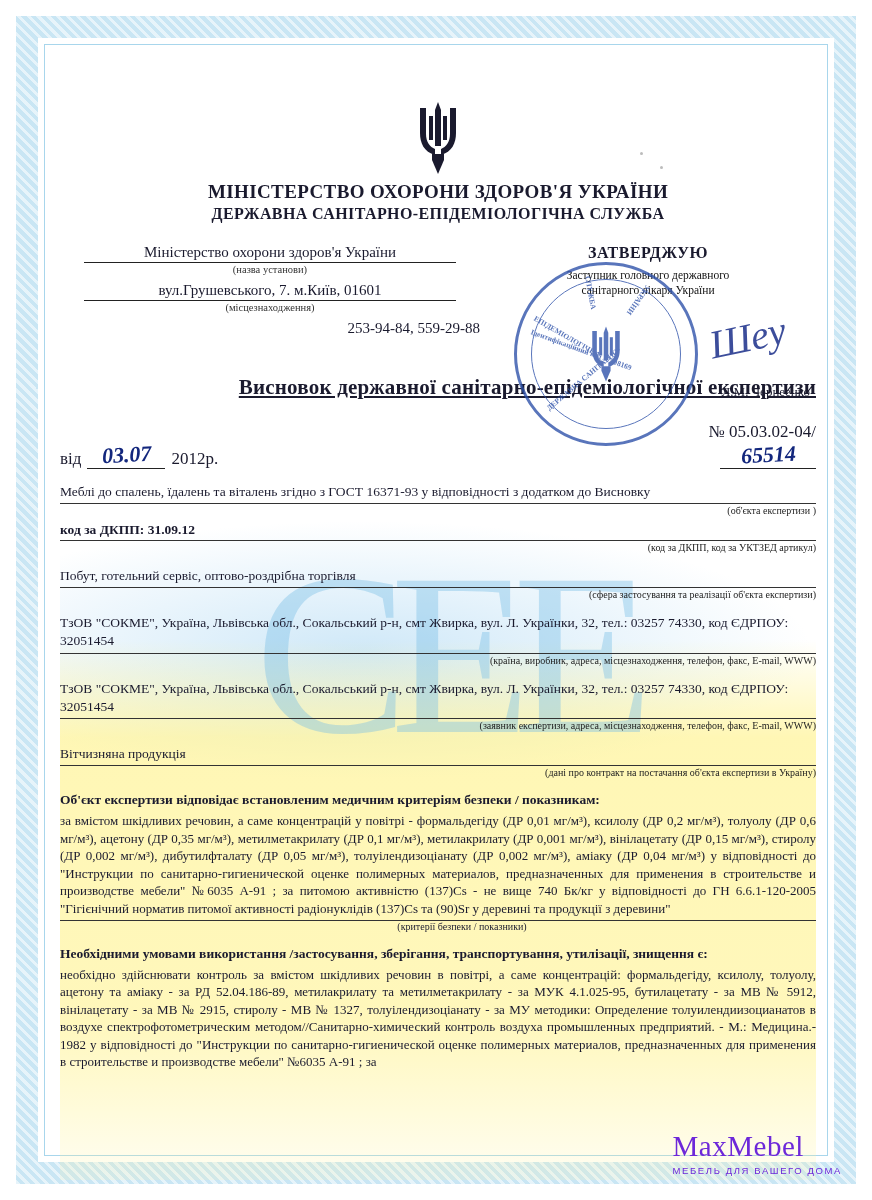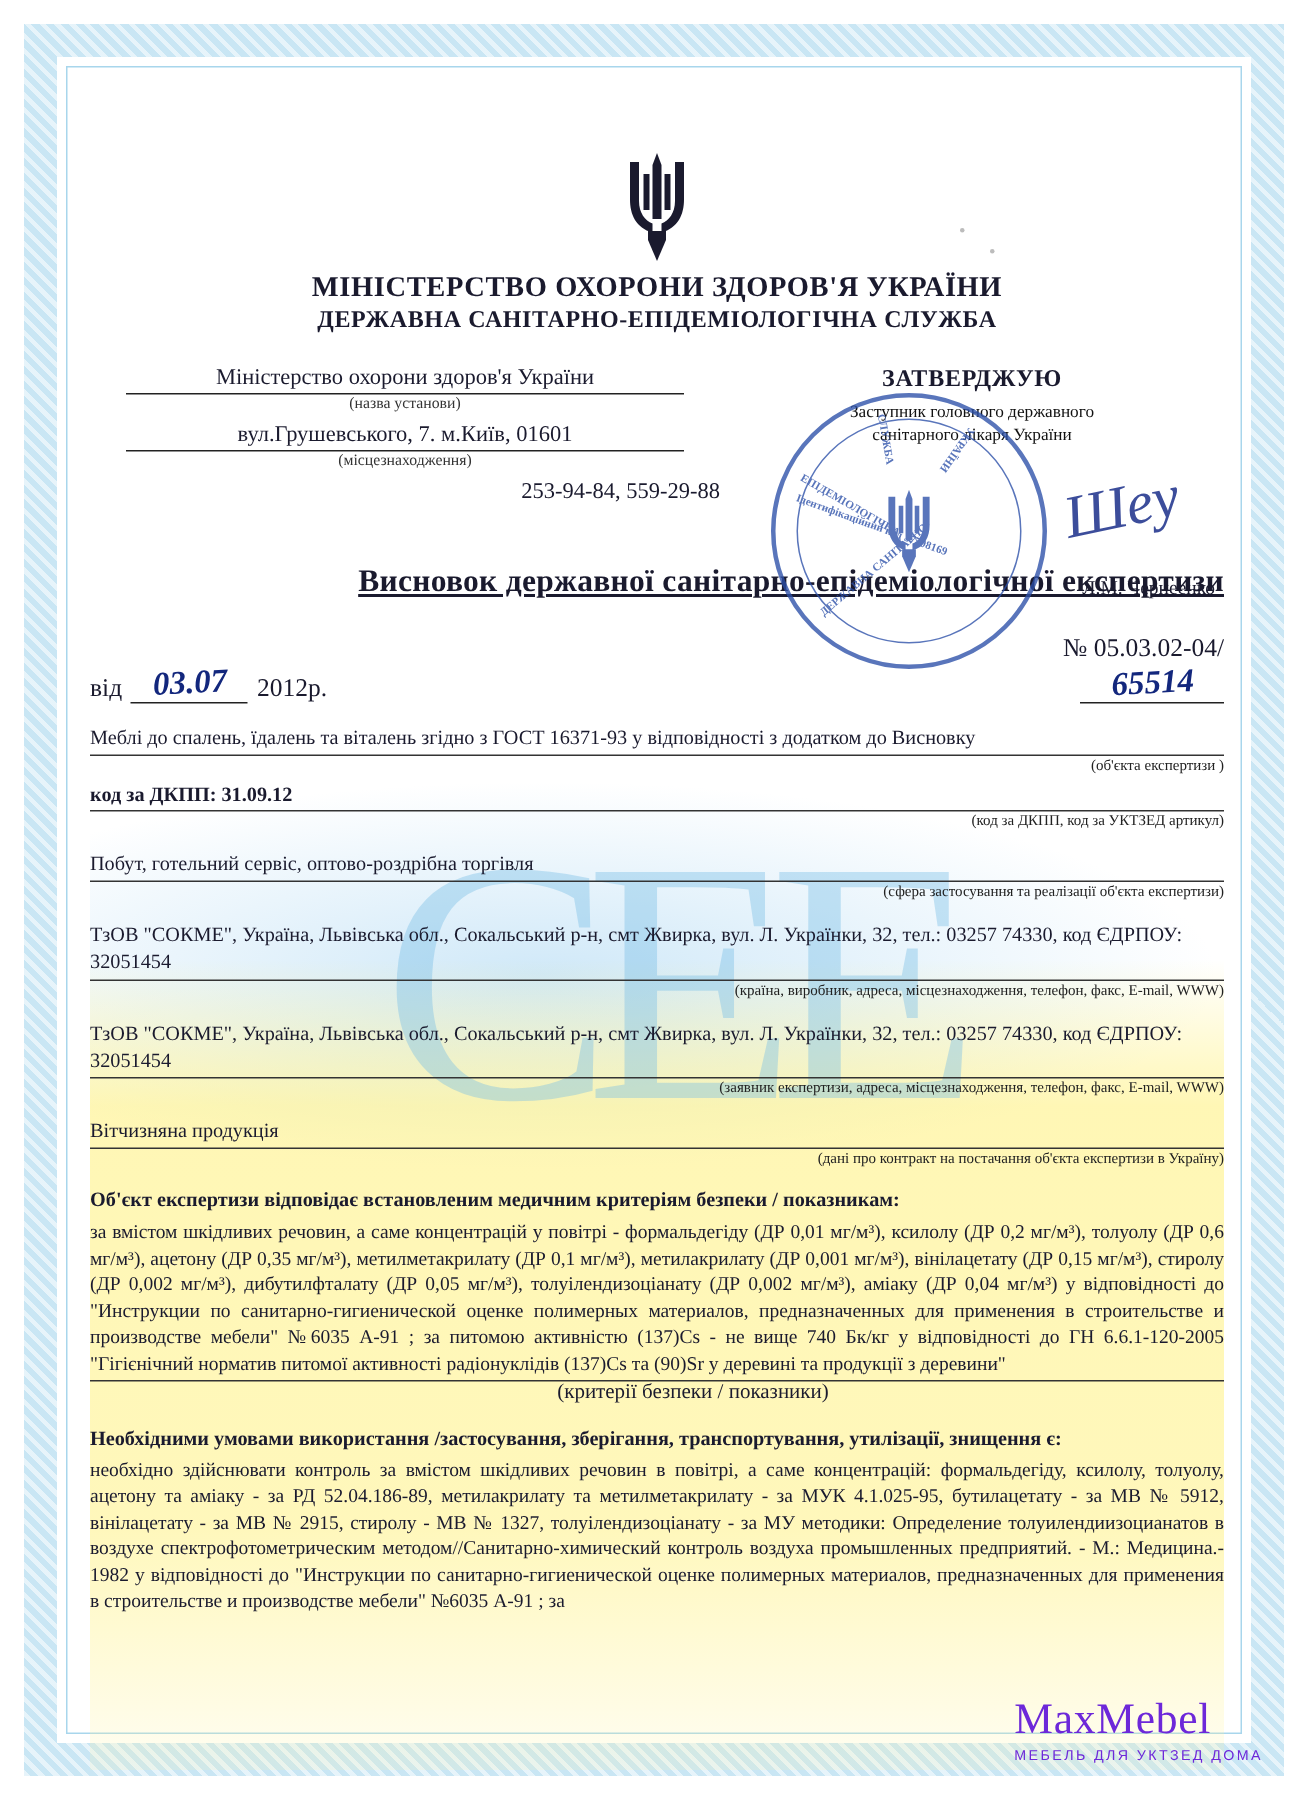--- a/index.html
+++ b/index.html
@@ -384,25 +384,25 @@
     </div>
 
     <div class="field">
       <div class="val">Вітчизняна продукція</div>
       <div class="cap">(дані про контракт на постачання об'єкта експертизи в Україну)</div>
     </div>
 
     <div class="block-head">Об'єкт експертизи  відповідає  встановленим  медичним критеріям безпеки / показникам:</div>
     <div class="para">за вмістом шкідливих речовин, а саме концентрацій у повітрі - формальдегіду (ДР 0,01 мг/м³),  ксилолу (ДР 0,2 мг/м³), толуолу (ДР 0,6 мг/м³), ацетону (ДР 0,35 мг/м³),  метилметакрилату (ДР 0,1 мг/м³), метилакрилату (ДР 0,001 мг/м³),  вінілацетату (ДР 0,15 мг/м³), стиролу (ДР 0,002 мг/м³), дибутилфталату (ДР 0,05 мг/м³), толуілендизоціанату (ДР 0,002 мг/м³), аміаку (ДР 0,04 мг/м³) у відповідності до "Инструкции по санитарно-гигиенической оценке полимерных материалов, предназначенных для применения в строительстве и производстве мебели" №6035 А-91 ; за питомою активністю (137)Сs - не вище 740 Бк/кг  у відповідності до ГН 6.6.1-120-2005 "Гігієнічний норматив питомої активності радіонуклідів (137)Сs та (90)Sr у деревині та продукції з деревини"</div>
     <div class="rule"></div>
-    <div class="cap" style="text-align:center;font-size:14px;padding-left:48px;">(критерії безпеки / показники)</div>
+    <div class="cap" style="text-align:center;font-size:10px;padding-left:48px;">(критерії безпеки / показники)</div>
 
     <div class="block-head">Необхідними умовами  використання /застосування, зберігання, транспортування, утилізації, знищення є:</div>
     <div class="para">необхідно здійснювати контроль за вмістом шкідливих речовин в повітрі, а саме концентрацій: формальдегіду, ксилолу, толуолу, ацетону та аміаку - за РД 52.04.186-89, метилакрилату та метилметакрилату - за МУК 4.1.025-95, бутилацетату - за МВ № 5912, вінілацетату - за МВ № 2915, стиролу - МВ № 1327, толуілендизоціанату - за МУ методики: Определение толуилендиизоцианатов в воздухе спектрофотометрическим методом//Санитарно-химический контроль воздуха промышленных предприятий. - М.: Медицина.- 1982 у  відповідності до "Инструкции по санитарно-гигиенической оценке полимерных материалов, предназначенных для применения в строительстве и производстве мебели" №6035 А-91 ; за</div>
 
   </div>
 
   <div class="brand">
     <div class="name">MaxMebel</div>
-    <div class="tag">МЕБЕЛЬ ДЛЯ УКТЗЕД ДОМА</div>
+    <div class="tag">МЕБЕЛЬ ДЛЯ ВАШЕГО ДОМА</div>
   </div>
 
 </div>
 
 </body></html>

